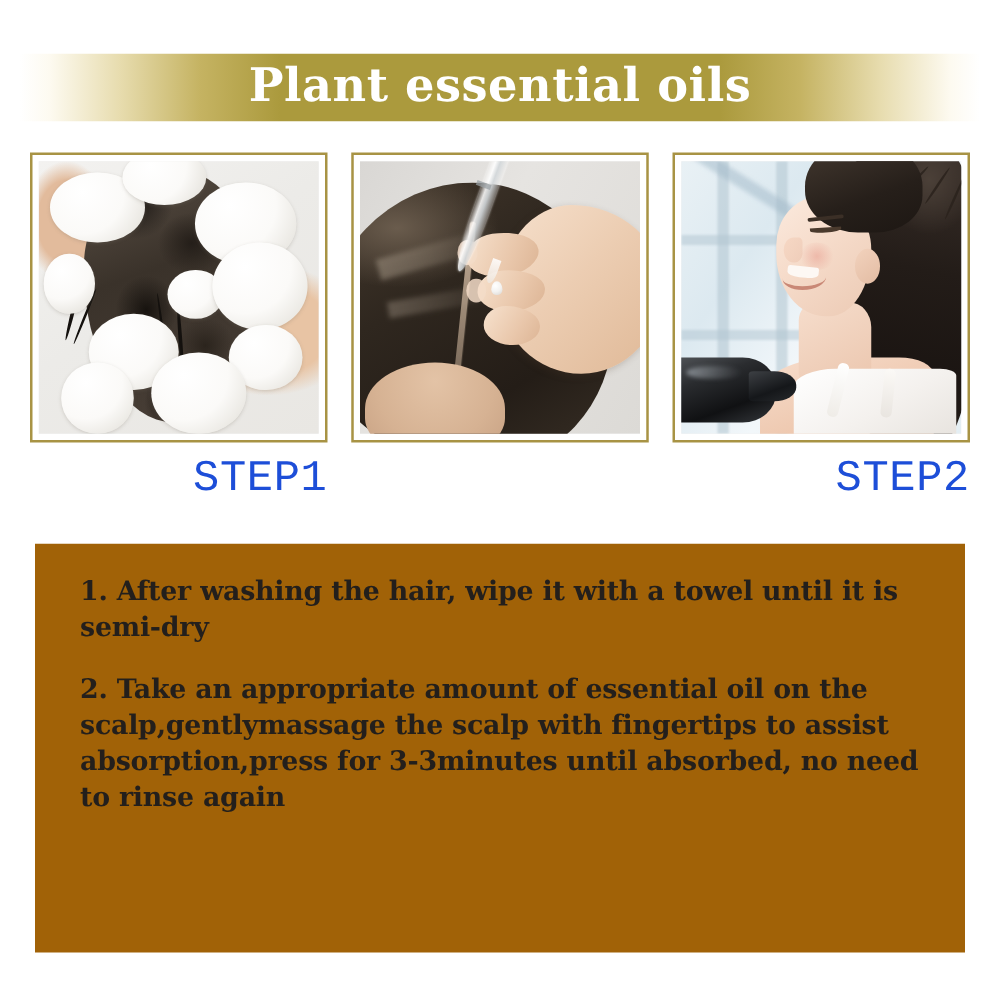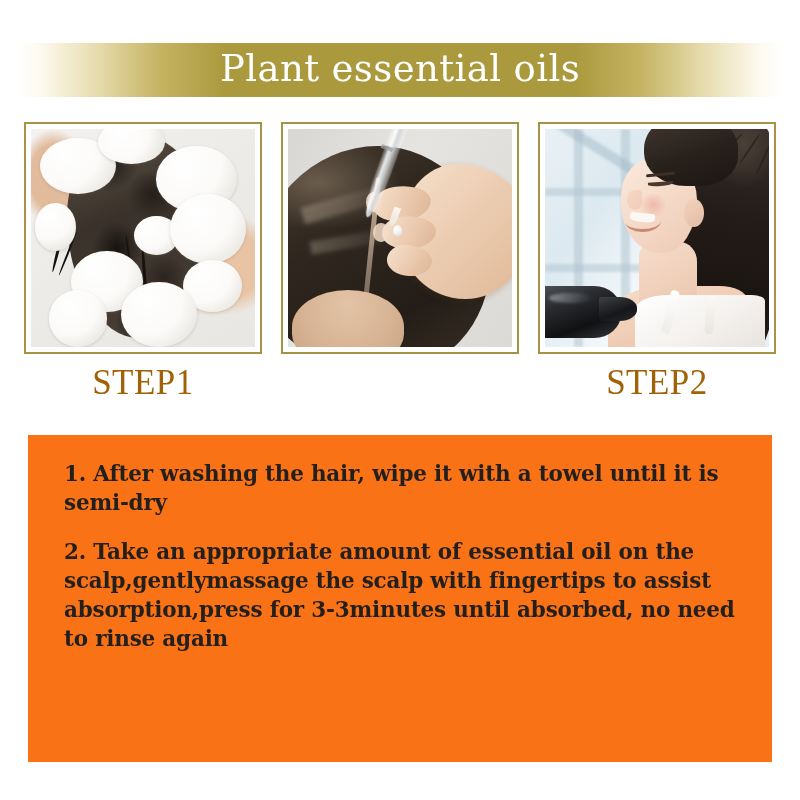--- a/index.html
+++ b/index.html
@@ -37,21 +37,21 @@
         #c5b362 80%,
         #e7dcae 88%,
         #fdfaf0 95%,
         #ffffff 98%);
     display: flex;
     align-items: center;
     justify-content: center;
   }
   .title-text {
     font-family: "DejaVu Serif", serif;
-    font-weight: normal;
+    font-weight: bold;
     font-size: 37px;
     line-height: 1;
     color: #ffffff;
     letter-spacing: 0.4px;
     white-space: nowrap;
     padding-bottom: 3px;
   }
 
   
   .panel-row {
@@ -479,36 +479,36 @@
     position: absolute;
     left: 24px;
     top: 362px;
     width: 752px;
     height: 44px;
     display: flex;
     justify-content: space-between;
   }
   .step-label {
     width: 238px;
-    text-align: center;
-    font-family: Liberation Serif, serif;
+    text-align: right;
+    font-family: Liberation Mono, monospace;
     font-size: 35px;
     line-height: 42px;
-    color: #a16207;
+    color: #1d4ed8;
     letter-spacing: 0.5px;
   }
 
   
   .instructions {
     position: absolute;
     left: 28px;
     top: 435px;
     width: 744px;
     height: 327px;
-    background: #f97316;
+    background: #a16207;
     box-sizing: border-box;
     padding: 24px 36px 18px 36px;
   }
   .instr-p {
     font-family: "DejaVu Serif", serif;
     font-weight: bold;
     font-size: 21.5px;
     line-height: 29px;
     color: #231f1c;
     margin: 0 0 20px 0;

